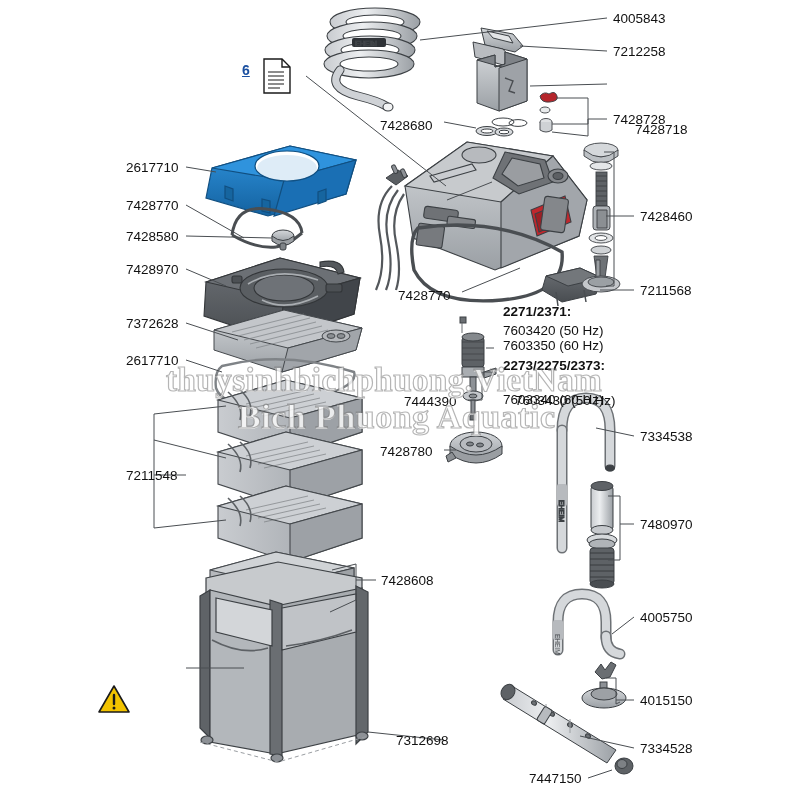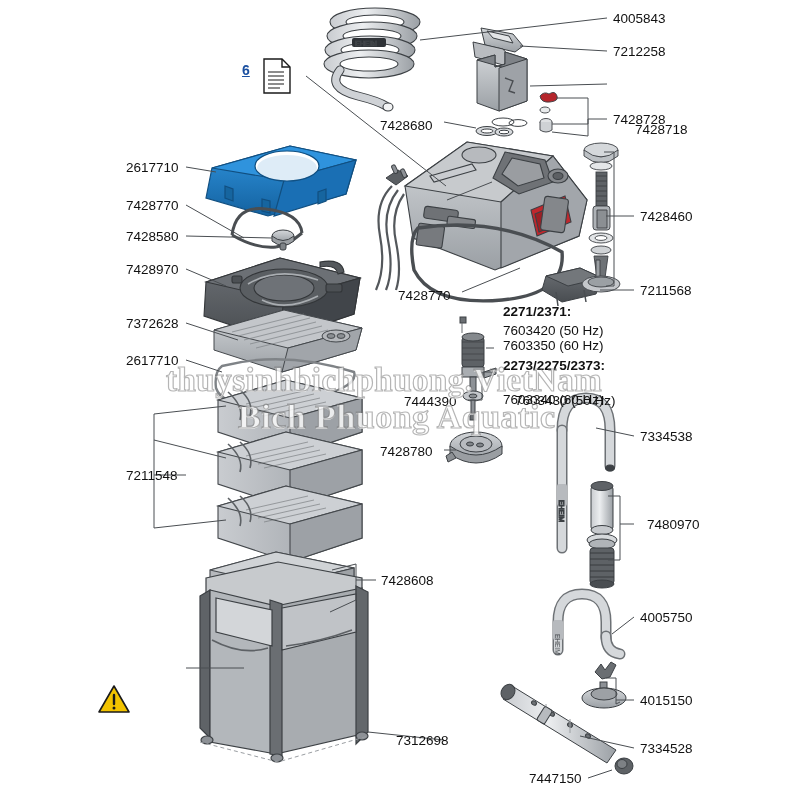--- a/index.html
+++ b/index.html
@@ -439,21 +439,21 @@
     <div class="lbl" style="position:relative;top:13px;">7603340 (60 Hz)</div>
   </div>
 
   <div class="lbl" style="left:613px;top:11px;text-align:center;">4005843</div>
   <div class="lbl" style="left:613px;top:44px;">7212258</div>
   <div class="lbl" style="left:635px;top:77px;margin-top:45px;">7428718</div>
   <div class="lbl" style="left:613px;top:112px;">7428728</div>
   <div class="lbl" style="left:640px;top:209px;">7428460</div>
   <div class="lbl" style="left:640px;top:283px;">7211568</div>
   <div class="lbl" style="left:640px;top:429px;">7334538</div>
-  <div class="lbl" style="left:640px;top:517px;margin-left:7px;">7480970</div>
+  <div class="lbl" style="left:640px;top:517px;">7480970</div>
   <div class="lbl" style="left:640px;top:610px;">4005750</div>
   <div class="lbl" style="left:640px;top:693px;">4015150</div>
   <div class="lbl" style="left:640px;top:741px;">7334528</div>
   <div class="lbl" style="left:529px;top:771px;">7447150</div>
 
   <div class="wm wm1">thuysinhbichphuong.VietNam</div>
   <div class="wm wm2">Bich Phuong Aquatic</div>
 
 </div>
 

